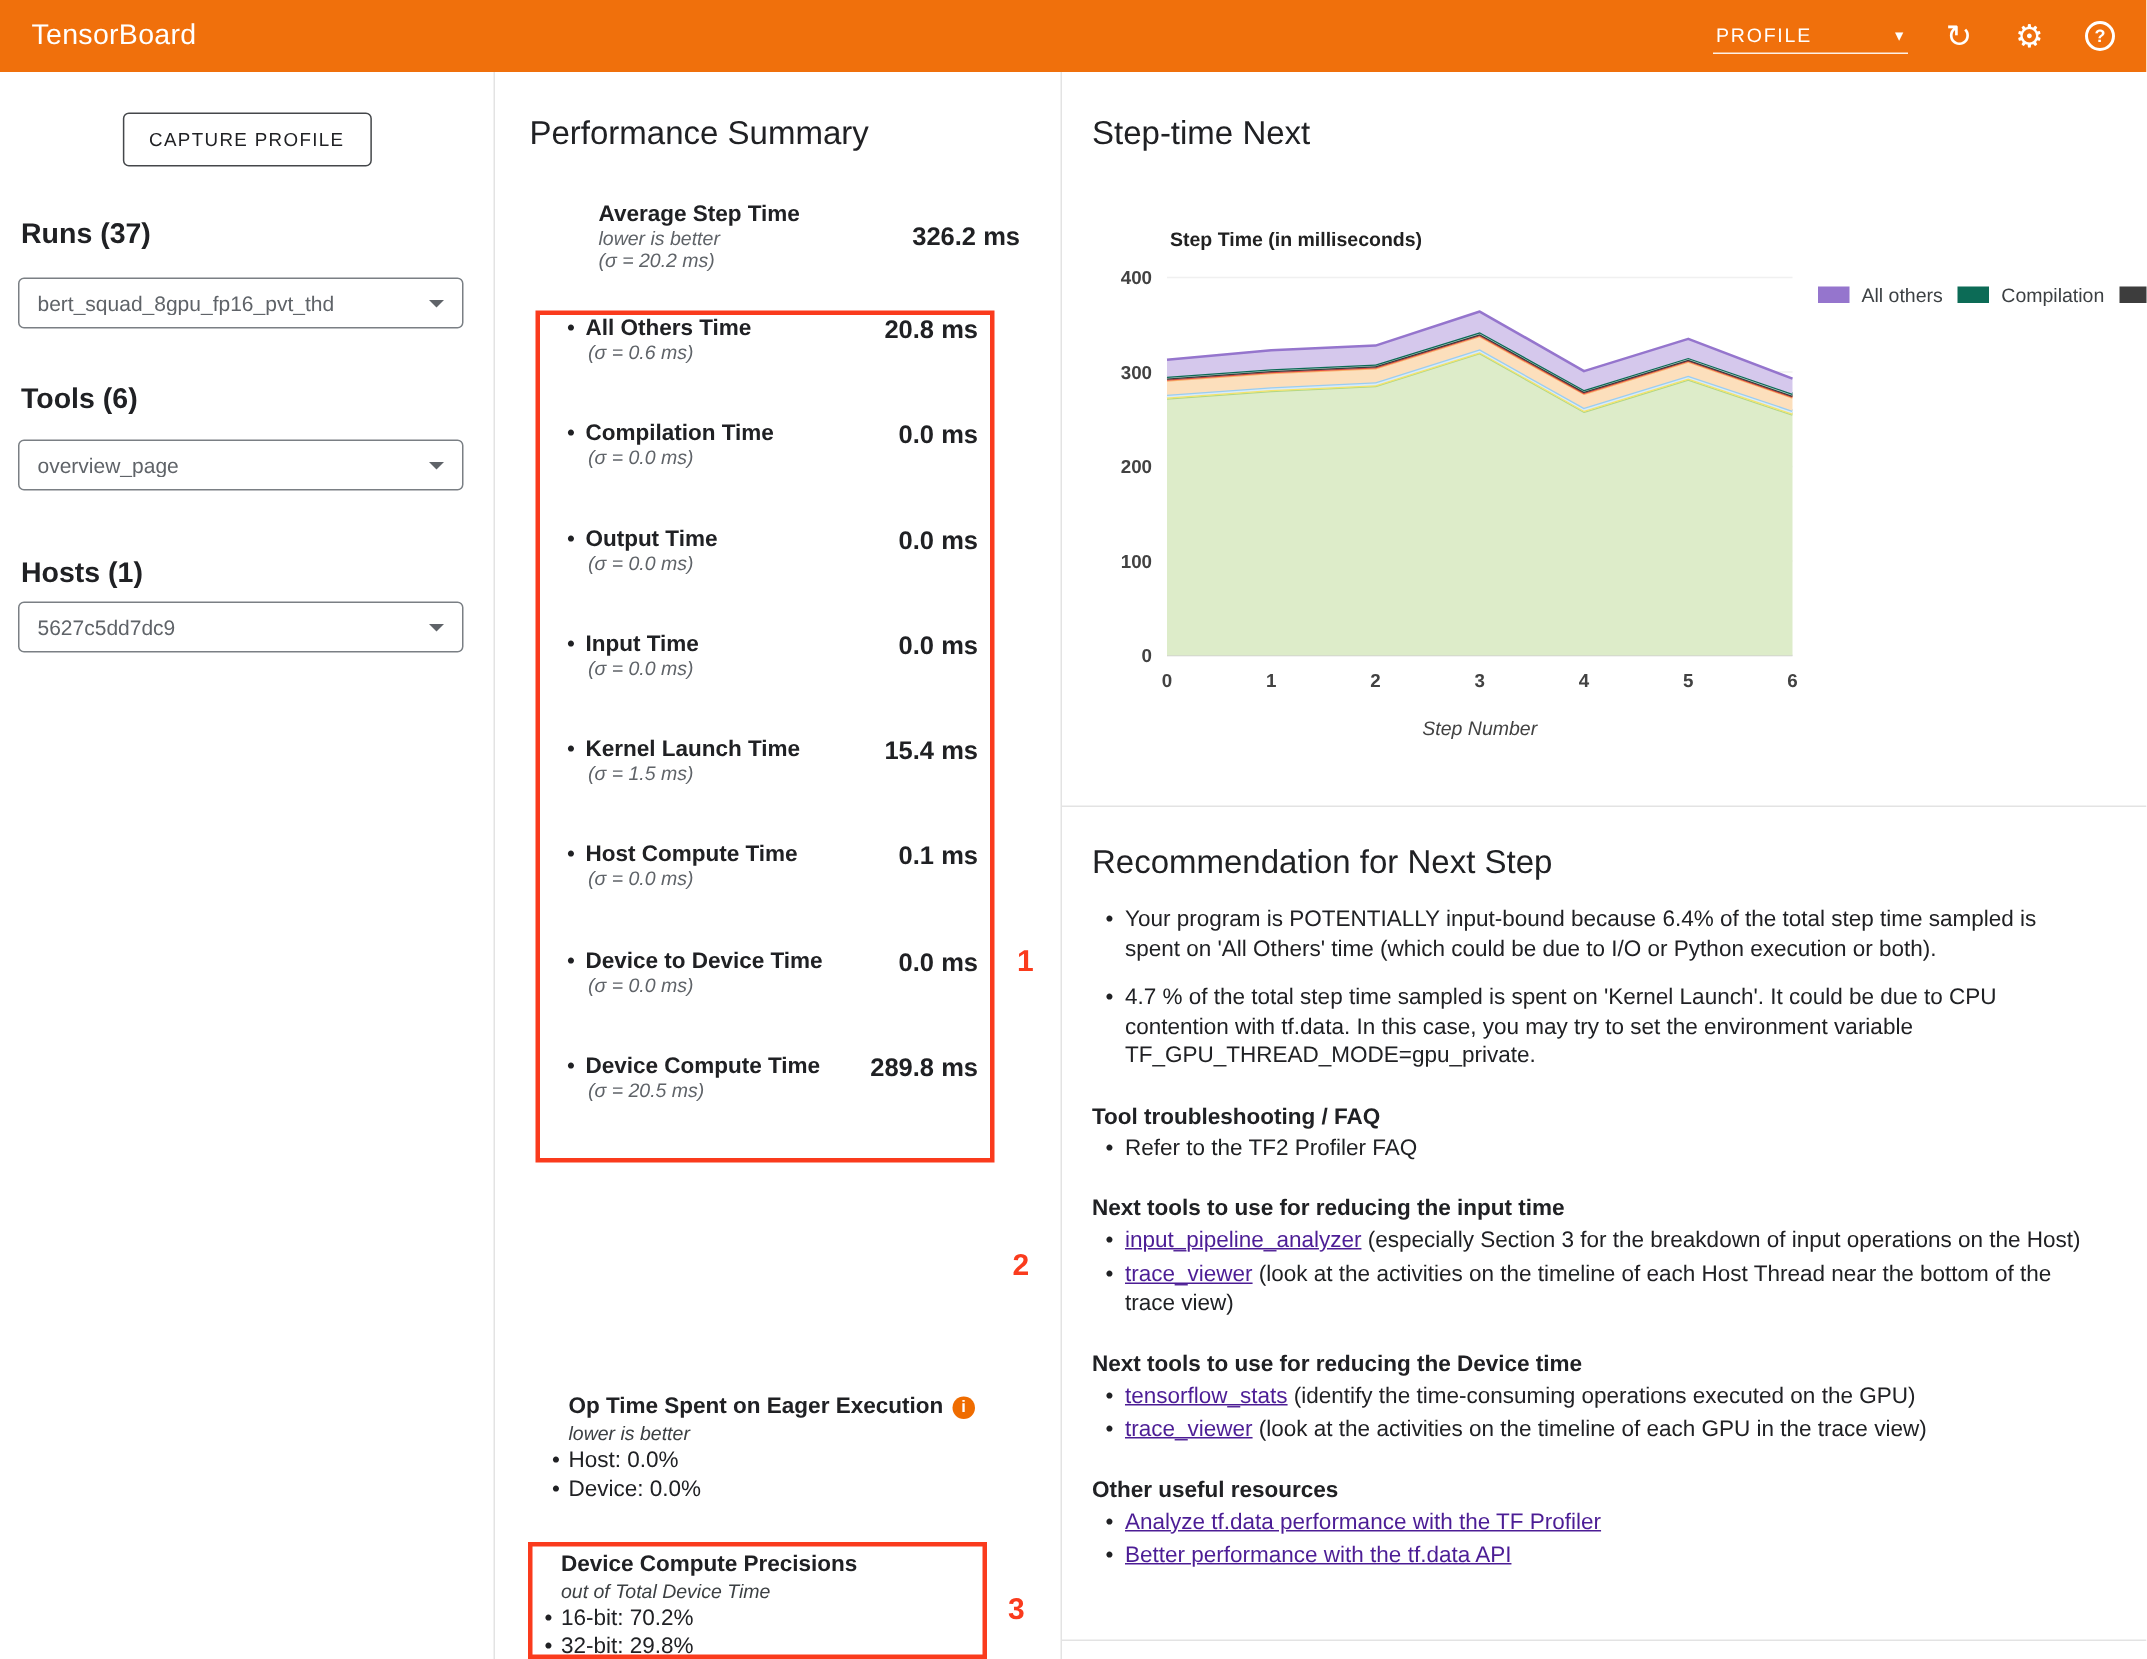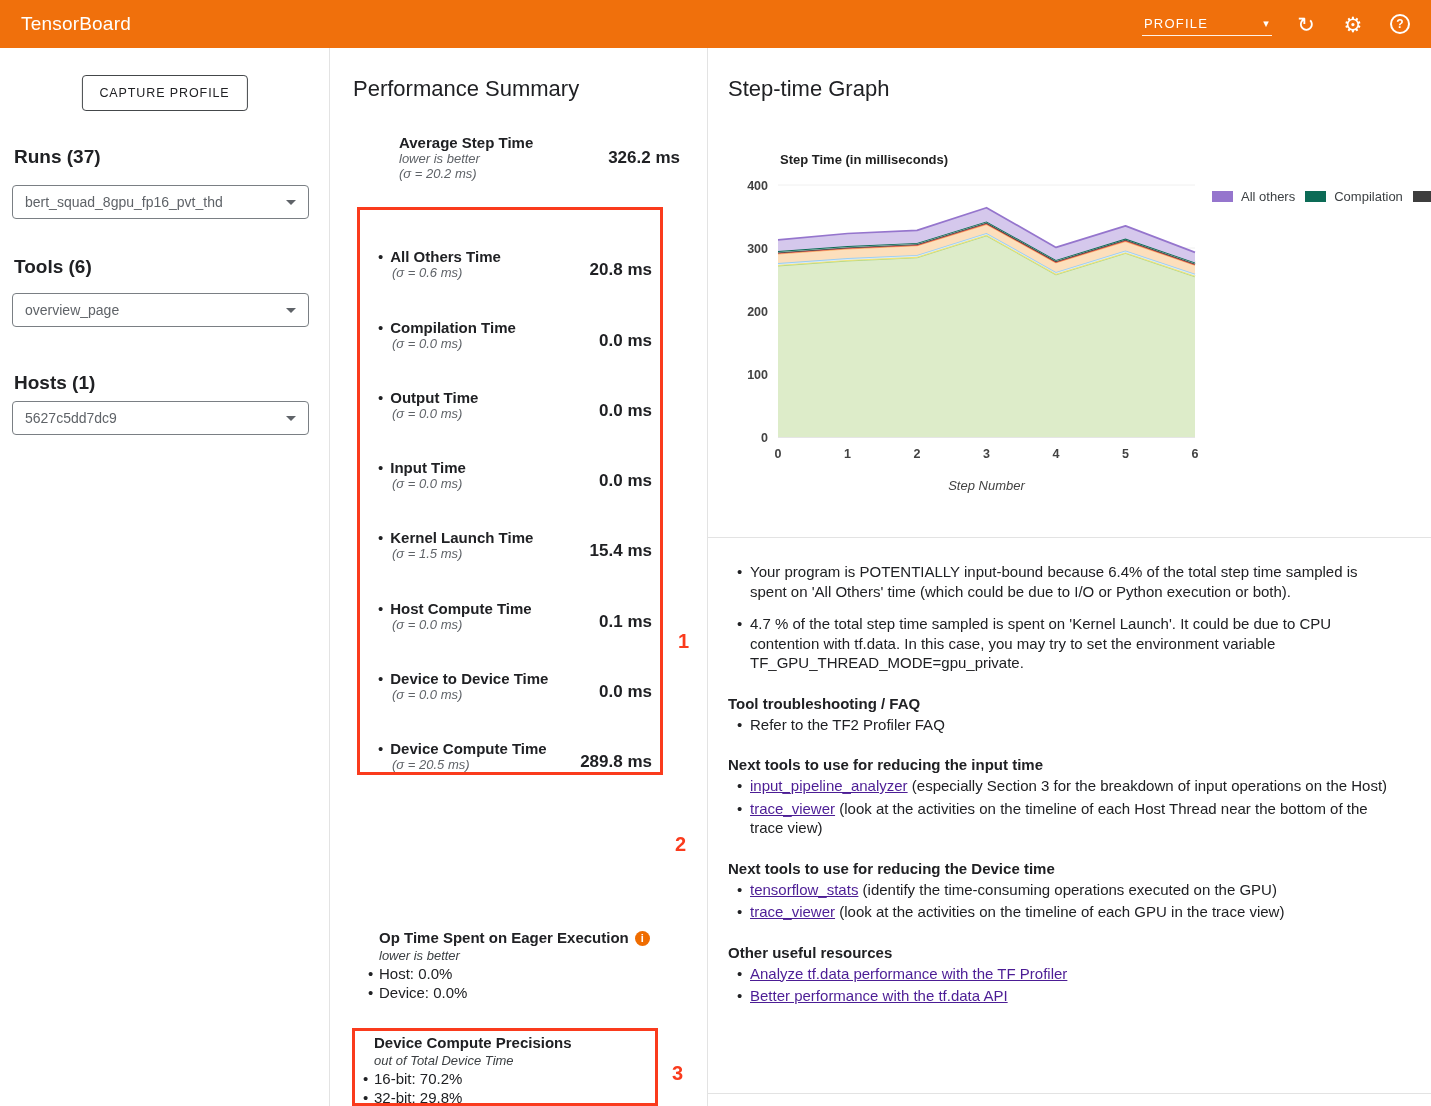--- a/index.html
+++ b/index.html
@@ -65,21 +65,21 @@
   .avg-block {
     position: absolute; left: 45px; top: 86px; width: 281px;
     display: flex; align-items: center; justify-content: space-between; margin-left: 24px;
   }
   .metric-label { font-size: 15px; font-weight: 700; }
   .metric-note { font-size: 13px; font-style: italic; color: #5f6368; }
   .metric-value { font-size: 17px; font-weight: 700; white-space: nowrap; }
 
   .red-box { position: absolute; border: 3px solid #fa3b1d; background: transparent; }
   .box1 { left: 27px; top: 159px; width: 306px; height: 568px; padding: 0 8px 0 18px; display: flex; flex-direction: column; }
-  .metric-row { display: flex; align-items: flex-end; justify-content: space-between; height: 71px; }
+  .metric-row { display: flex; align-items: flex-start; justify-content: space-between; height: 71px; }
   .metric-row .bullet { margin-right: 7px; font-weight: 400; }
   .metric-row .metric-note { padding-left: 14px; }
   .annot { position: absolute; font-size: 20px; font-weight: 700; color: #fa3b1d; }
 
   .box2 { left: 22px; top: 752px; width: 313px; height: 86px; padding: 5px 6px 0 19px; overflow: hidden; }
   .box3 { left: 22px; top: 980px; width: 306px; height: 78px; padding: 3px 6px 0 19px; overflow: hidden; }
   .sub-title { font-size: 15px; font-weight: 700; }
   .info-icon {
     display: inline-block; width: 15px; height: 15px; margin-left: 6px;
     background: #ef6c00; color: #fff; border-radius: 50%; font-size: 11px;
@@ -250,21 +250,21 @@
     <div class="sub-note">out of Total Device Time</div>
     <ul class="sub-list" id="precision-list">
         <li>16-bit: 70.2%</li>
         <li>32-bit: 29.8%</li>
       </ul>
   </div>
   <div class="annot" style="left:342px; top:1014px">3</div>
 </section>
 
 <section class="right-col">
-  <h1 class="col-title">Step-time Graph</h1>
+  <h1 class="col-title">Step-time Next</h1>
   <div class="chart-title">Step Time (in milliseconds)</div>
   <svg id="step-chart" width="490" height="345">
       <line x1="50" y1="204" x2="467" y2="204" stroke="#f0f0f0" stroke-width="1"></line>
       <line x1="50" y1="141" x2="467" y2="141" stroke="#f0f0f0" stroke-width="1"></line>
       <line x1="50" y1="78" x2="467" y2="78" stroke="#f0f0f0" stroke-width="1"></line>
       <line x1="50" y1="15" x2="467" y2="15" stroke="#f0f0f0" stroke-width="1"></line>
       <line x1="50" y1="267" x2="467" y2="267" stroke="#cccccc" stroke-width="1"></line>
       <polygon points="50.0,95.6 119.5,90.6 189.0,87.4 258.5,65.4 328.0,104.5 397.5,83.0 467.0,106.4 467.0,267.0 397.5,267.0 328.0,267.0 258.5,267.0 189.0,267.0 119.5,267.0 50.0,267.0" fill="#ddecc9"></polygon>
       <polyline points="50.0,95.6 119.5,90.6 189.0,87.4 258.5,65.4 328.0,104.5 397.5,83.0 467.0,106.4" fill="none" stroke="#b1d787" stroke-width="1.7" stroke-linejoin="round"></polyline>
       <polygon points="50.0,95.0 119.5,90.0 189.0,86.8 258.5,64.8 328.0,103.8 397.5,82.4 467.0,105.7 467.0,106.4 397.5,83.0 328.0,104.5 258.5,65.4 189.0,87.4 119.5,90.6 50.0,95.6" fill="#faf3c0"></polygon>
@@ -326,20 +326,21 @@
       </div>
       <div class="legend-row">
         <span class="legend-swatch" style="background:#b1d787"></span>
         <span class="legend-label">Device compute</span>
       </div>
     </div>
 
   <div class="divider"></div>
 
   <section class="reco">
+    <h1 class="col-title">Recommendation for Next Step</h1>
     <ul class="statements" id="reco-statements">
         <li>Your program is POTENTIALLY input-bound because 6.4% of the total step time sampled is spent on 'All Others' time (which could be due to I/O or Python execution or both).</li>
         <li>4.7 % of the total step time sampled is spent on 'Kernel Launch'. It could be due to CPU contention with tf.data. In this case, you may try to set the environment variable TF_GPU_THREAD_MODE=gpu_private.</li>
       </ul>
     <div id="reco-sections">
         <div class="reco-head">Tool troubleshooting / FAQ</div>
         <ul class="statements reco-list">
           <li>Refer to the TF2 Profiler FAQ</li>
         </ul>
         <div class="reco-head">Next tools to use for reducing the input time</div>

